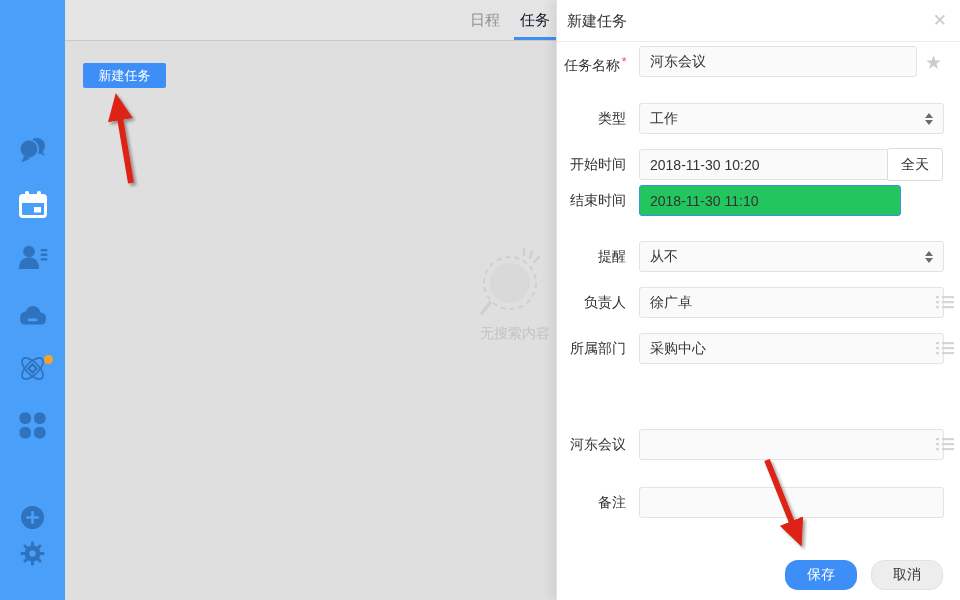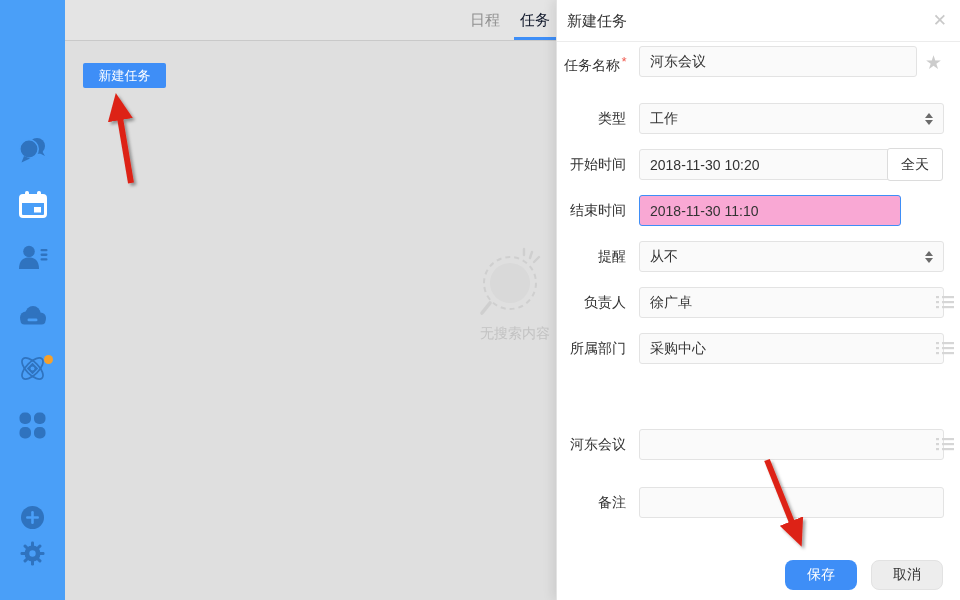--- a/index.html
+++ b/index.html
@@ -32,34 +32,34 @@
   .panel-close{position:absolute;right:14px;top:0;height:41px;line-height:41px;font-size:17px;color:#c9c9c9;cursor:pointer;}
 
   .row{position:absolute;left:0;width:100%;height:33px;}
   .row-label{position:absolute;left:0;top:0;width:69px;height:33px;line-height:31px;text-align:right;
              font-size:14px;color:#333;white-space:nowrap;}
   .req{color:#f05b50;font-size:13px;vertical-align:4px;margin-left:1px;}
   .field{position:absolute;left:82px;top:0;height:31px;box-sizing:border-box;background:#fafafa;
          border:1px solid #e3e3e3;border-radius:3px;font-size:14px;color:#333;padding:0 26px 0 10px;line-height:29px;}
   input.field{padding:1px 26px 0 10px;outline:none;}
   .w-full{width:305px;} .w-name{width:278px;} .w-date{width:262px;padding-right:10px;}
-  .focused{border-color:#3e8ef7;background:#f9a8d4;}
+  .focused{border-color:#3e8ef7;background:#22c55e;}
   .select-box{cursor:pointer;}
   .updown{position:absolute;right:9px;top:50%;margin-top:-7px;width:9px;height:14px;}
   .updown:before,.updown:after{content:"";position:absolute;left:0;border-left:4.5px solid transparent;border-right:4.5px solid transparent;}
   .updown:before{top:1px;border-bottom:5px solid #6b6b6b;}
   .updown:after{bottom:1px;border-top:5px solid #6b6b6b;}
   .list-ic{position:absolute;right:7px;top:8px;}
   .star-ic{position:absolute;left:368px;top:3px;font-size:19px;color:#ccc;line-height:28px;cursor:pointer;}
   .allday-btn{position:absolute;left:330px;top:-1px;width:56px;height:33px;box-sizing:border-box;background:#fff;
               border:1px solid #dcdcdc;border-radius:3px;font-size:14px;color:#333;cursor:pointer;}
   .add-circle{position:absolute;left:82px;top:-1px;width:33px;height:33px;box-sizing:border-box;border:1px solid #ccc;
               border-radius:50%;background:#fff;color:#bbb;font-size:22px;font-weight:300;line-height:29px;text-align:center;cursor:pointer;}
 
-  .btn{position:absolute;top:560px;width:72px;height:30px;border:none;border-radius:8px;font-size:14px;cursor:pointer;}
+  .btn{position:absolute;top:560px;width:72px;height:30px;border:none;border-radius:13px;font-size:14px;cursor:pointer;}
   .btn-save{left:228px;background:#3e8ef7;color:#fff;}
   .btn-cancel{left:314px;background:#ededed;color:#333;border:1px solid #e2e2e2;box-sizing:border-box;}
 
   
   .arrows{position:absolute;left:0;top:0;width:960px;height:600px;z-index:20;pointer-events:none;}
 </style>
 </head>
 <body>
 
 <div class="app">
@@ -185,21 +185,21 @@
         <span class="updown"></span>
       </div>
     </div>
 
     <div class="row" style="top:149px;">
       <div class="row-label">开始时间</div>
       <input class="field w-date" value="2018-11-30 10:20" style="">
       <button class="allday-btn">全天</button>
     </div>
 
-    <div class="row" style="top:195px;">
+    <div class="row" style="top:185px;">
       <div class="row-label">结束时间</div>
       <input class="field w-date focused" value="2018-11-30 11:10" style="">
     </div>
 
     <div class="row" style="top:241px;">
       <div class="row-label">提醒</div>
       <div class="field w-full select-box">
         <span>从不</span>
         <span class="updown"></span>
       </div>

